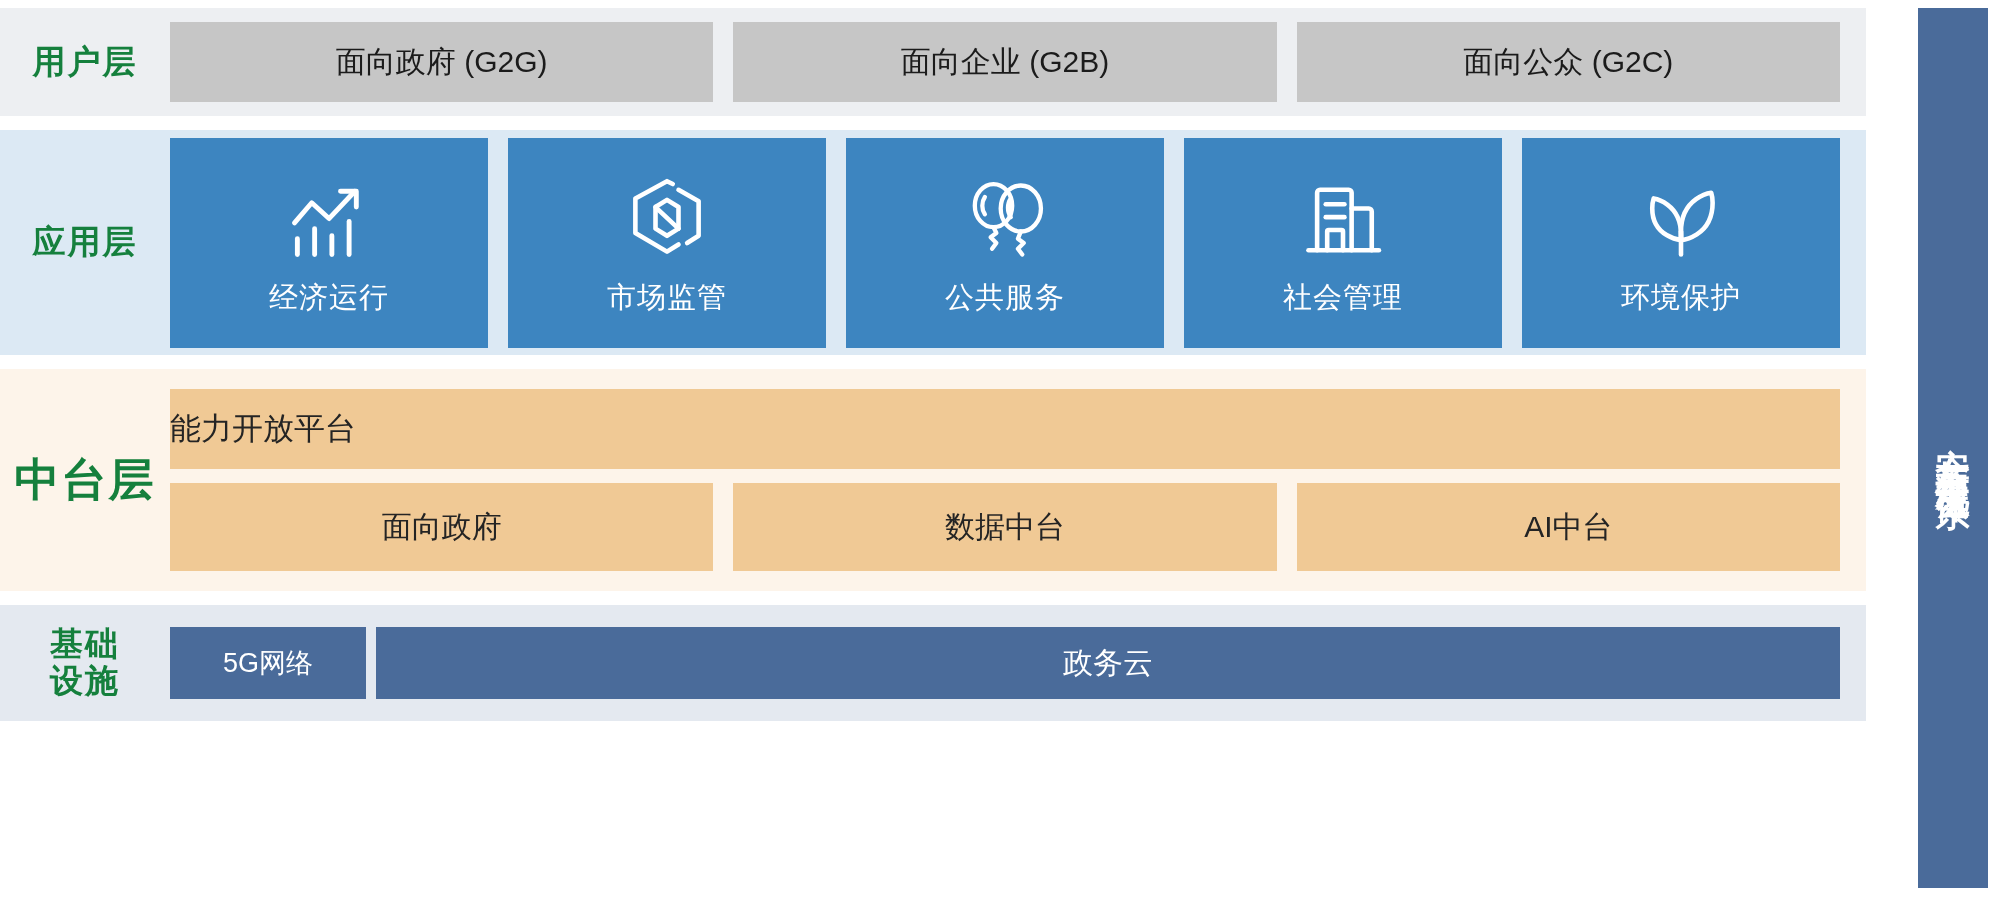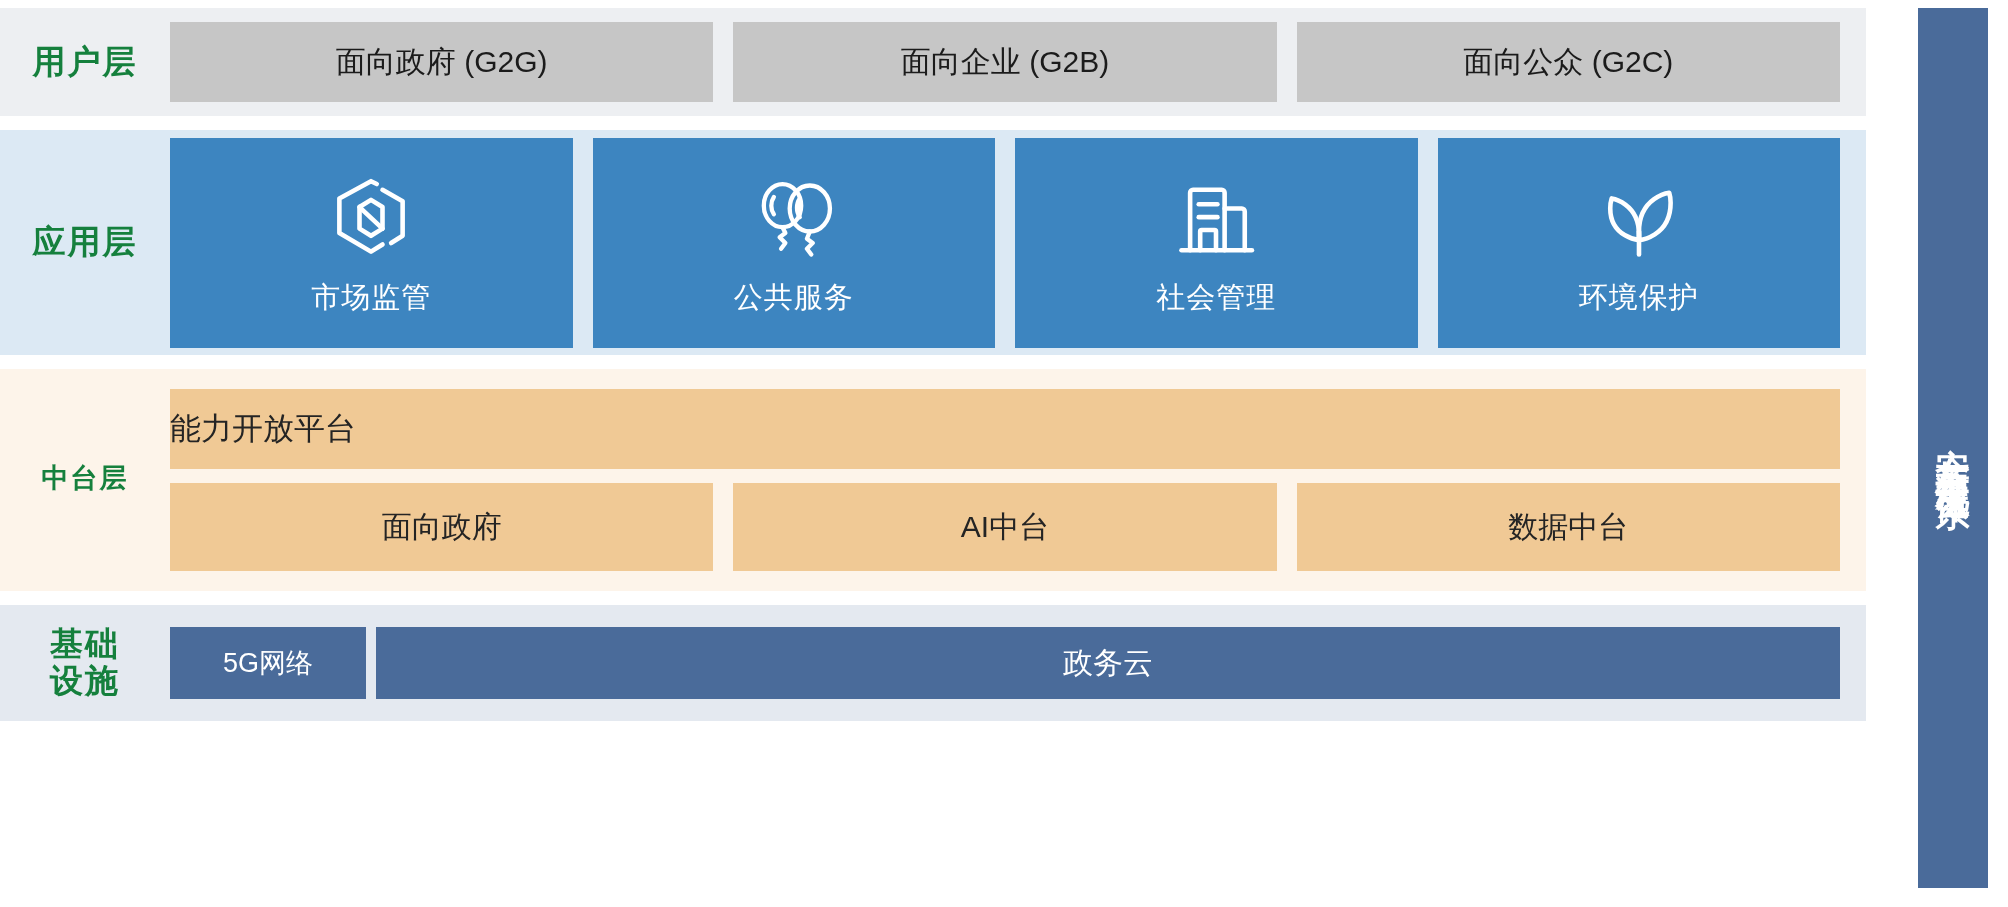--- a/index.html
+++ b/index.html
@@ -108,21 +108,21 @@
     font-size: 29px;
     color: #ffffff;
     letter-spacing: 1px;
   }
 
   
   .layer-mid {
     background: #fdf4ea;
     height: 222px;
   }
-  .layer-mid .layer-label { font-size: 27px; font-family: Liberation Mono, monospace; }
+  .layer-mid .layer-label { font-size: 45px; }
   .mid-body {
     flex: 1 1 auto;
     display: flex;
     flex-direction: column;
     gap: 14px;
     padding-right: 26px;
     height: 182px;
     box-sizing: border-box;
   }
   .mid-open {
@@ -217,20 +217,33 @@
         <div class="user-card">
           <span>面向公众 (G2C)</span>
         </div>
       </div>
     </div>
 
     <div class="layer layer-app">
       <div class="layer-label">应用层</div>
       <div class="layer-body">
 
+        <div class="app-card">
+          <span class="app-icon-wrap">
+            <svg class="app-icon" viewBox="0 0 64 64" fill="none" stroke="#ffffff" stroke-width="3.4" stroke-linecap="round" stroke-linejoin="round">
+              <polyline points="8,34 20,20 32,31 50,12"></polyline>
+              <polyline points="40,12 51,12 51,23"></polyline>
+              <line x1="10" y1="45" x2="10" y2="56"></line>
+              <line x1="22" y1="38" x2="22" y2="56"></line>
+              <line x1="34" y1="43" x2="34" y2="56"></line>
+              <line x1="46" y1="33" x2="46" y2="56"></line>
+            </svg>
+          </span>
+          <span class="app-label">经济运行</span>
+        </div>
 
         <div class="app-card">
           <span class="app-icon-wrap">
             <svg class="app-icon" viewBox="0 0 64 64" fill="none" stroke="#ffffff" stroke-width="3.2" stroke-linecap="round" stroke-linejoin="round">
               <path d="M36 7 L32 5 L10 17 L10 41 L32 54 L40 49"></path>
               <path d="M40 11 L54 19 L54 43 L46 48"></path>
               <path d="M32 18 L24 23 L24 38 L32 43 L40 38 L40 23 Z"></path>
               <path d="M24 23 L40 38"></path>
             </svg>
           </span>
@@ -283,24 +296,24 @@
       <div class="layer-label">中台层</div>
       <div class="mid-body">
         <div class="mid-open">
           <span>能力开放平台</span>
         </div>
         <div class="mid-row">
           <div class="mid-card">
             <span>面向政府</span>
           </div>
           <div class="mid-card">
-            <span>AI中台</span>
+            <span>数据中台</span>
           </div>
           <div class="mid-card">
-            <span>数据中台</span>
+            <span>AI中台</span>
           </div>
         </div>
       </div>
     </div>
 
     <div class="layer layer-infra">
       <div class="layer-label">基础
 设施</div>
       <div class="layer-body">
         <div class="infra-card infra-5g">

